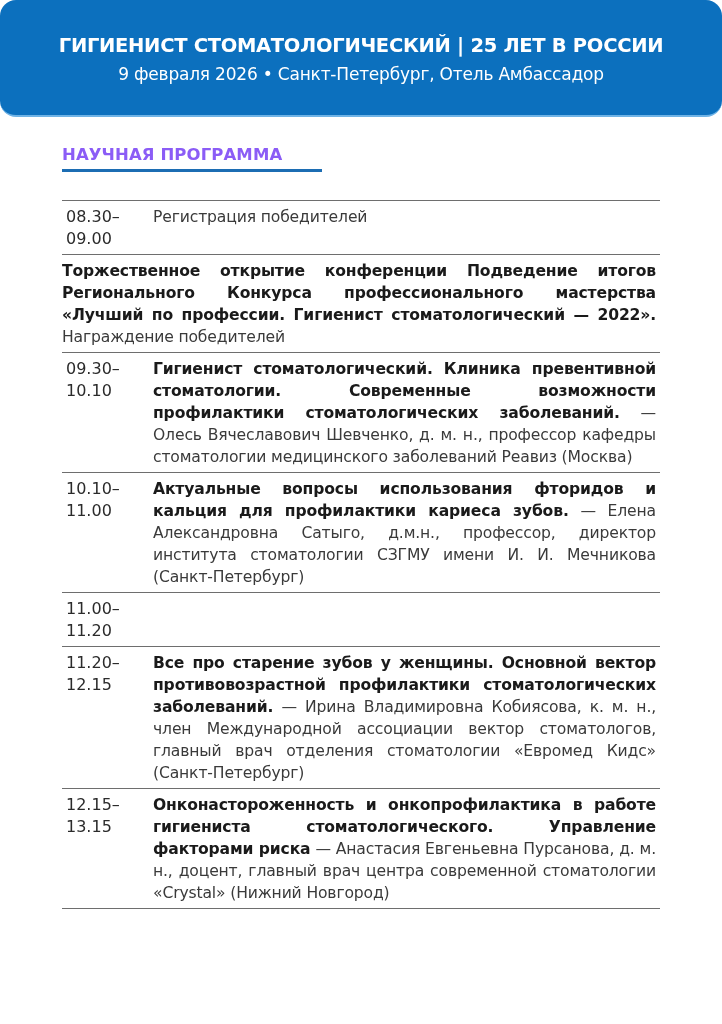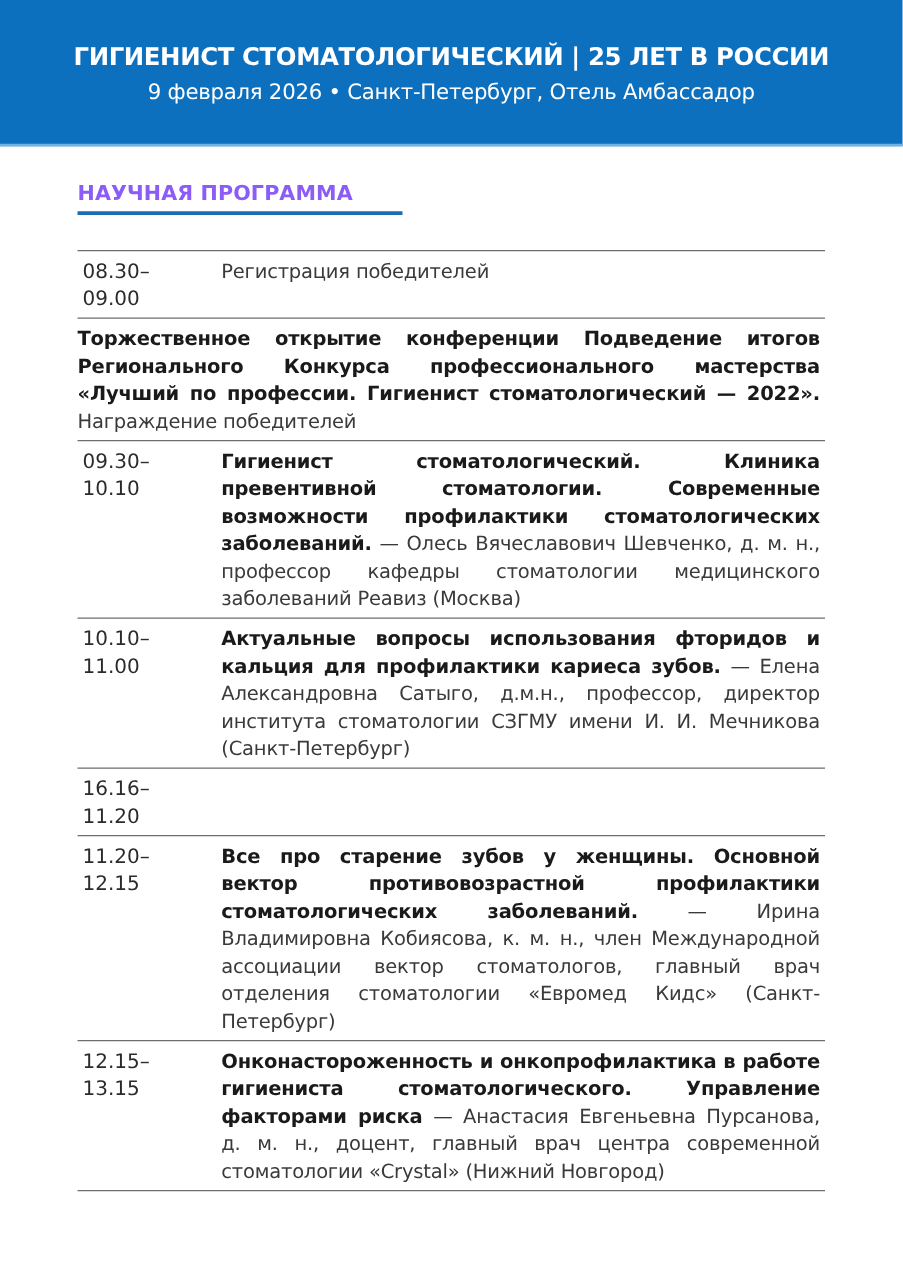--- a/index.html
+++ b/index.html
@@ -6,21 +6,21 @@
   body {
     width: 722px; height: 1024px; background: #ffffff; overflow: hidden;
     font-family: "DejaVu Sans", sans-serif; color: #2b2b2b;
     position: relative;
   }
   .header {
     position: absolute; left: 0; top: 0; width: 722px; height: 117px;
     background: #0c70be;
     border-bottom: 2px solid #6fb3e6;
     box-sizing: border-box;
-    text-align: center; color: #fff;
+    text-align: center; color: #fff; border-radius: 16px;
   }
   .header .title {
     position: absolute; left: 0; right: 0; top: 34px;
     font-family: "DejaVu Sans", sans-serif; font-weight: bold; font-size: 19.5px;
     letter-spacing: -0.3px;
   }
   .header .subtitle {
     position: absolute; left: 0; right: 0; top: 64px;
     font-size: 17px; letter-spacing: -0.2px;
   }
@@ -32,21 +32,20 @@
     position: absolute; left: 62px; top: 169px; width: 260px; height: 3px;
     background: #1c6db3;
   }
   .table {
     position: absolute; left: 62px; top: 200px; width: 598px;
     border-top: 1.5px solid #6e6e6e;
   }
   .row {
     display: flex; border-bottom: 1.5px solid #6e6e6e;
     padding: 5px 0 4px 0;
-    gap: 24px;
   }
   .time {
     width: 87px; flex: none; padding-left: 4px;
     font-size: 16px; line-height: 22px; color: #2b2b2b;
   }
   .desc {
     flex: 1; font-size: 15.6px; line-height: 22px; color: #3a3a3a;
     text-align: justify; padding-right: 4px; letter-spacing: -0.15px;
   }
   .desc b { font-weight: bold; color: #1a1a1a; }
@@ -82,21 +81,21 @@
   </div>
   <div class="row">
     <div class="time">
       <div>10.10–</div>
       <div>11.00</div>
     </div>
     <div class="desc"><b>Актуальные вопросы использования фторидов и кальция для профилактики кариеса зубов.</b><span> — Елена Александровна Сатыго, д.м.н., профессор, директор института стоматологии СЗГМУ имени И. И. Мечникова (Санкт-Петербург)</span></div>
   </div>
   <div class="row">
     <div class="time">
-      <div>16.16–</div>
+      <div>11.00–</div>
       <div>11.20</div>
     </div>
   </div>
   <div class="row">
     <div class="time">
       <div>11.20–</div>
       <div>12.15</div>
     </div>
     <div class="desc"><b>Все про старение зубов у женщины. Основной вектор противовозрастной профилактики стоматологических заболеваний.</b><span> — Ирина Владимировна Кобиясова, к. м. н., член Международной ассоциации вектор стоматологов, главный врач отделения стоматологии «Евромед Кидс» (Санкт-Петербург)</span></div>
   </div>

